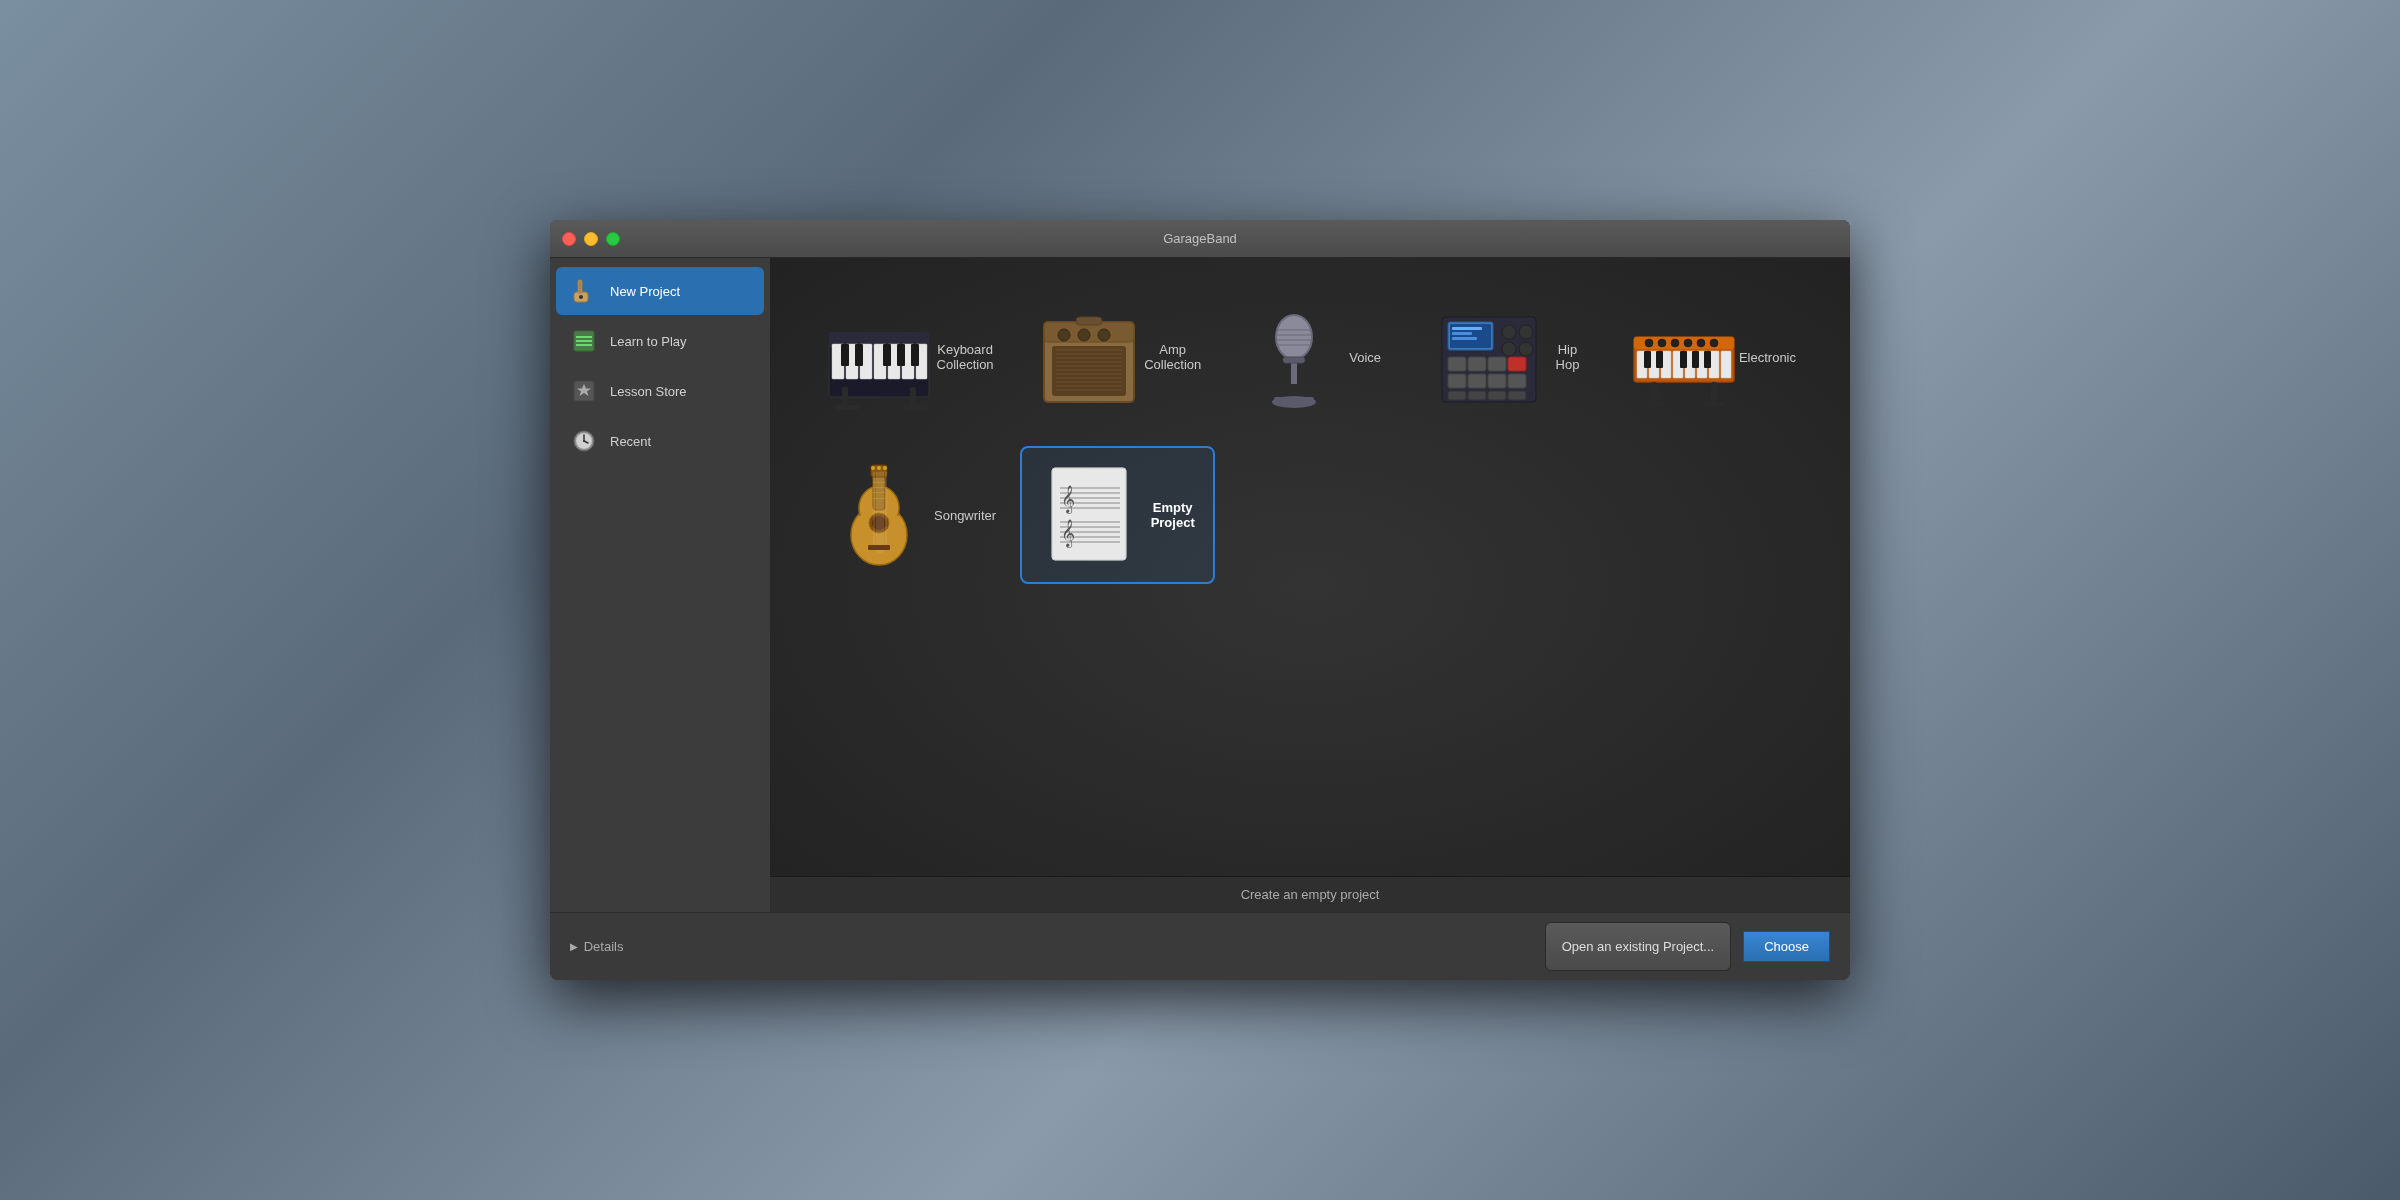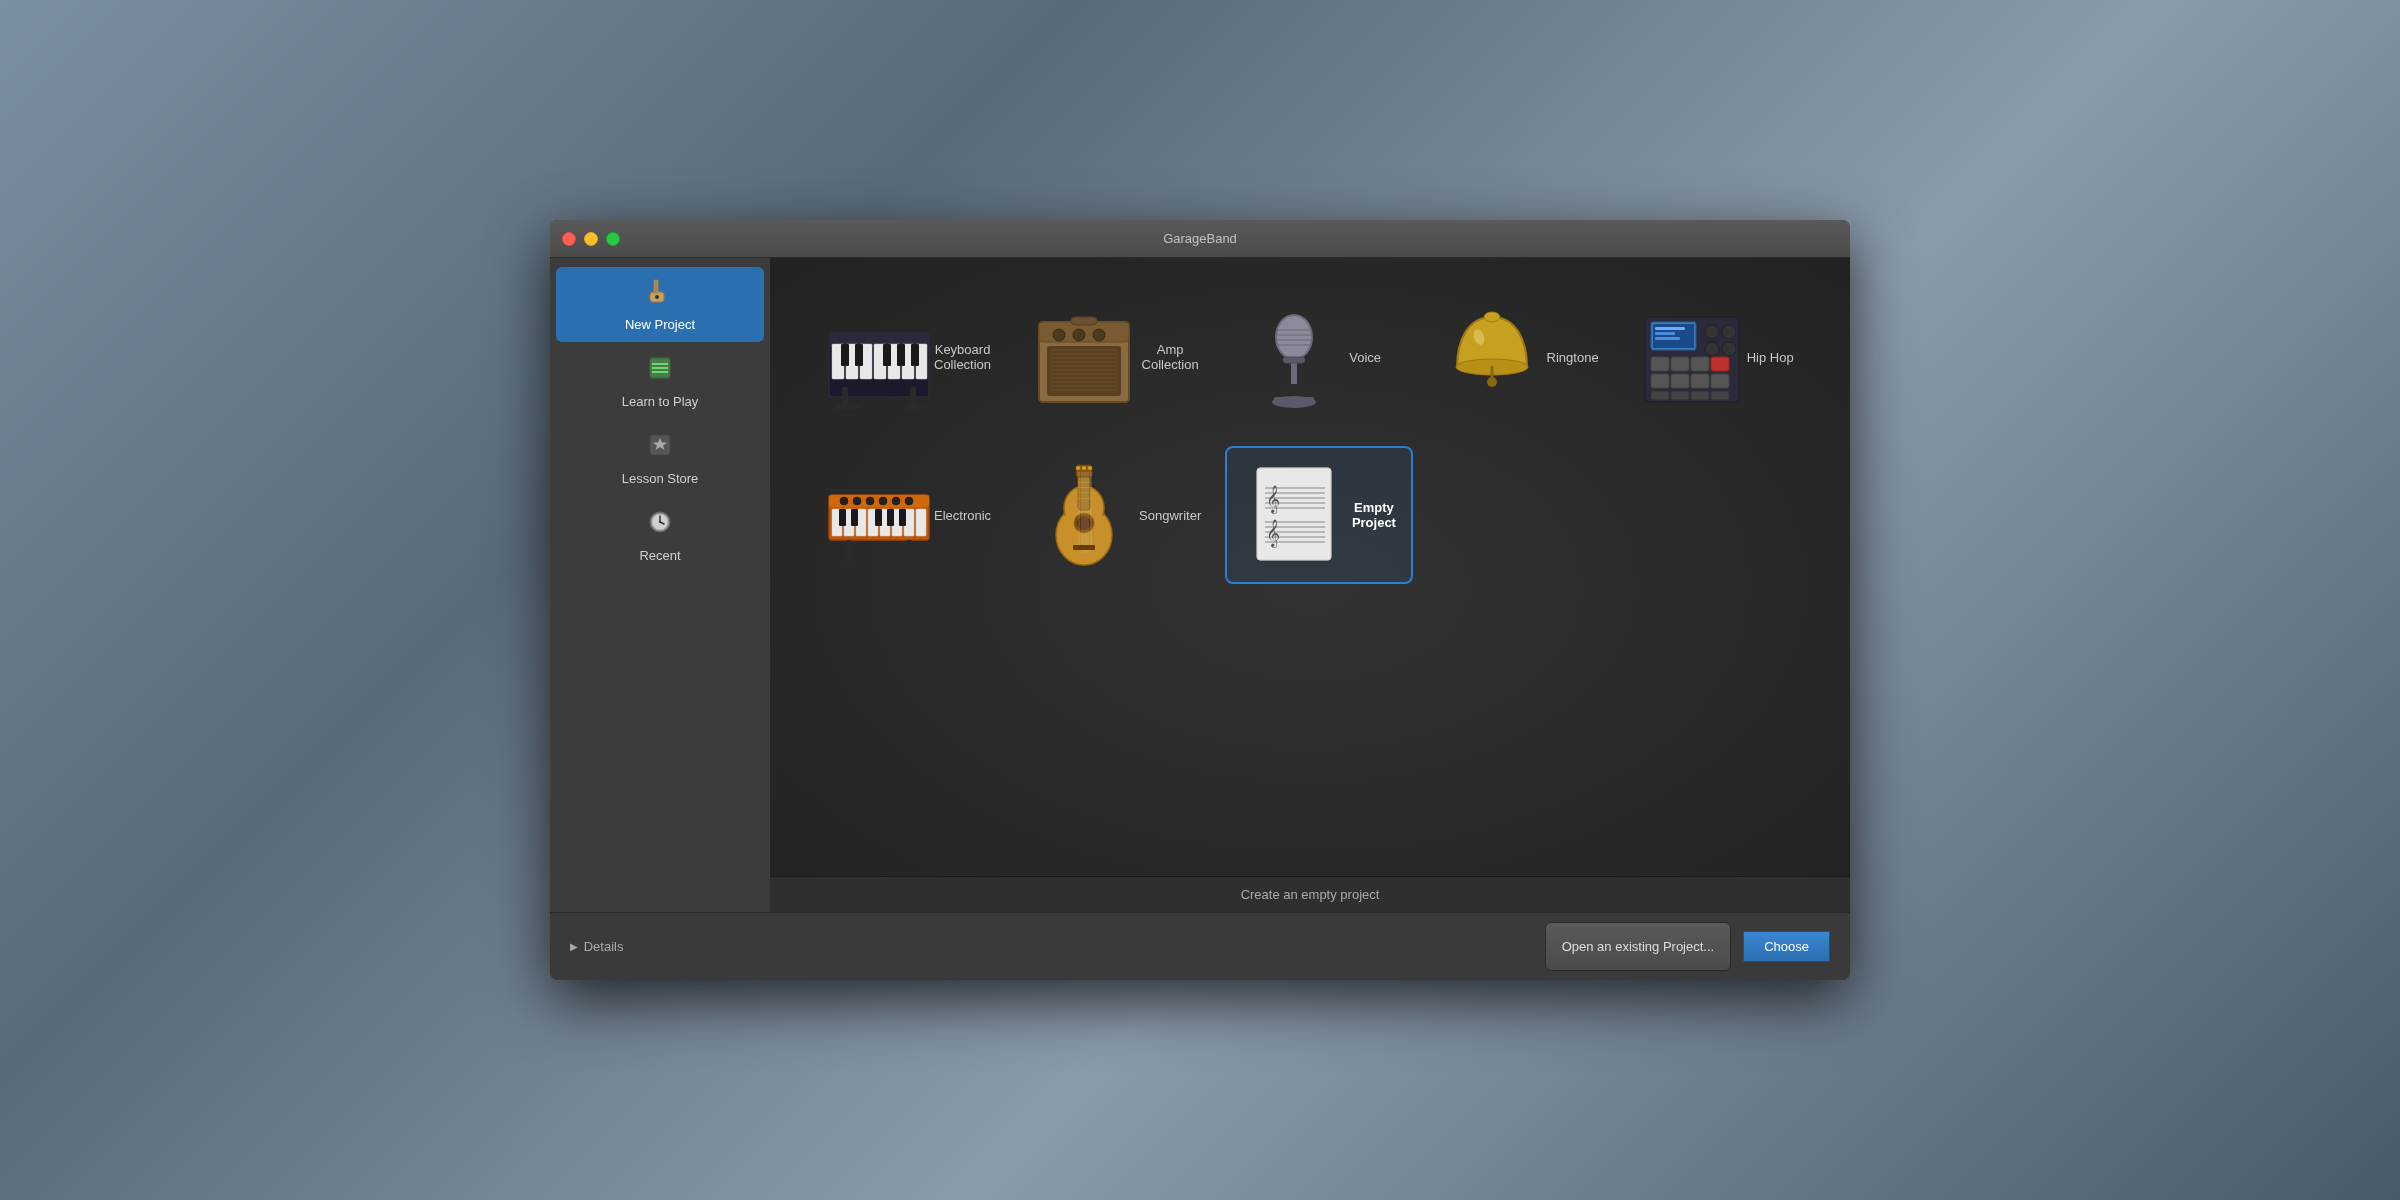--- a/index.html
+++ b/index.html
@@ -81,21 +81,20 @@
     .sidebar-item {
       display: flex;
       align-items: center;
       padding: 10px 14px;
       cursor: pointer;
       color: #d0d0d0;
       font-size: 14px;
       gap: 12px;
       border-radius: 6px;
       margin: 1px 6px;
-      flex-direction: column;
     }
     .sidebar-item.active {
       background: #2a6fb0;
       color: white;
     }
     .sidebar-icon {
       width: 28px;
       height: 28px;
       display: flex;
       align-items: center;
@@ -366,38 +365,20 @@
 
                 <ellipse cx="55" cy="100" rx="22" ry="6" fill="#5a5a6a"></ellipse>
                 <rect x="35" y="95" width="40" height="8" rx="2" fill="#5a5a6a"></rect>
 
                 <rect x="44" y="55" width="22" height="6" rx="3" fill="#5a5a6a" stroke="#4a4a5a" stroke-width="1"></rect>
               </svg>
             </div>
             <span class="project-label">Voice</span>
           </div>
 
-          <div class="project-item">
-            <div class="instrument-container">
-              <svg width="110" height="110" viewBox="0 0 110 110">
-
-                <path d="M55 15 C30 15 20 40 20 65 L90 65 C90 40 80 15 55 15Z" fill="#c8a020" stroke="#a07810" stroke-width="2"></path>
-
-                <ellipse cx="55" cy="65" rx="36" ry="8" fill="#b89018" stroke="#a07810" stroke-width="1"></ellipse>
-
-                <line x1="55" y1="65" x2="55" y2="78" stroke="#8a6810" stroke-width="3" stroke-linecap="round"></line>
-                <circle cx="55" cy="80" r="5" fill="#8a6810"></circle>
-
-                <ellipse cx="55" cy="15" rx="8" ry="5" fill="#c8a020" stroke="#a07810" stroke-width="1"></ellipse>
-
-                <ellipse cx="42" cy="35" rx="5" ry="8" fill="rgba(255,255,200,0.3)" transform="rotate(-20, 42, 35)"></ellipse>
-              </svg>
-            </div>
-            <span class="project-label">Ringtone</span>
-          </div>
 
           <div class="project-item">
             <div class="instrument-container">
               <svg width="110" height="110" viewBox="0 0 110 110">
 
                 <rect x="8" y="15" width="94" height="85" rx="4" fill="#2a2a3a" stroke="#1a1a2a" stroke-width="1"></rect>
 
                 <rect x="14" y="20" width="45" height="28" rx="2" fill="#3a7abd" stroke="#2a5a8d" stroke-width="1"></rect>
                 <rect x="16" y="22" width="41" height="24" rx="1" fill="#1a4a8a"></rect>
 

